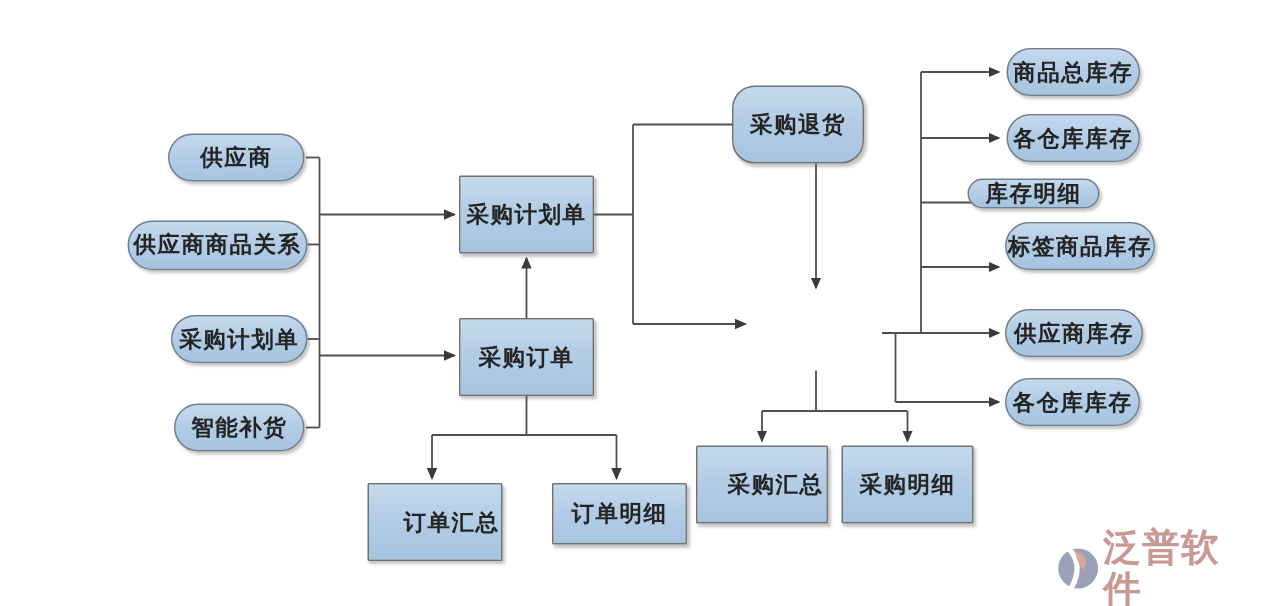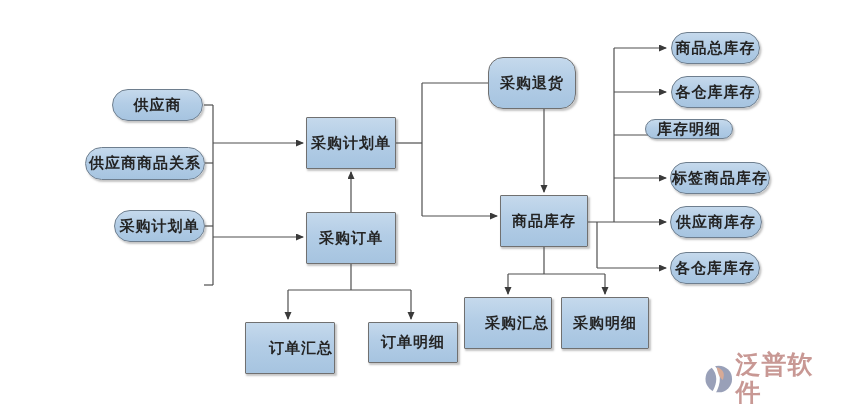--- a/index.html
+++ b/index.html
@@ -84,35 +84,35 @@
       <path d="M614,135 H666" marker-end="url(#arr)"></path>
       <path d="M614,178 H666" marker-end="url(#arr)"></path>
       <path d="M597,222 V268"></path>
       <path d="M597,268 H666" marker-end="url(#arr)"></path>
     </g>
   </svg>
 
   <div class="node pill" style="left:112px;top:89px;width:91px;height:32px;">供应商</div>
   <div class="node pill" style="left:85px;top:147px;width:120px;height:33px;">供应商商品关系</div>
   <div class="node pill" style="left:114px;top:210px;width:91px;height:32px;">采购计划单</div>
+  <div class="node pill" style="left:116px;top:269px;width:87px;height:32px;">智能补货</div>
 
   <div class="node rect" style="left:306px;top:117px;width:90px;height:52px;">采购计划单</div>
   <div class="node rect" style="left:306px;top:212px;width:90px;height:52px;">采购订单</div>
   <div class="node rect" style="left:488px;top:57px;width:88px;height:52px;border-radius:15px;">采购退货</div>
-  <div class="node rect" style="left:500px;top:195px;width:88px;height:52px;">商品库存</div>
 
   <div class="node rect" style="left:245px;top:322px;width:90px;height:52px;padding-left:22px;">订单汇总</div>
   <div class="node rect" style="left:368px;top:322px;width:90px;height:41px;">订单明细</div>
   <div class="node rect" style="left:464px;top:297px;width:88px;height:52px;padding-left:18px;">采购汇总</div>
   <div class="node rect" style="left:561px;top:297px;width:88px;height:52px;">采购明细</div>
 
   <div class="node pill" style="left:671px;top:32px;width:89px;height:32px;">商品总库存</div>
   <div class="node pill" style="left:671px;top:76px;width:89px;height:32px;">各仓库库存</div>
   <div class="node pill" style="left:645px;top:119px;width:88px;height:20px;">库存明细</div>
-  <div class="node pill" style="left:670px;top:162px;width:100px;height:32px;">标签商品库存</div>
+  <div class="node pill" style="left:670px;top:148px;width:100px;height:32px;">标签商品库存</div>
   <div class="node pill" style="left:670px;top:206px;width:92px;height:32px;text-align:center;">供应商库存</div>
   <div class="node pill" style="left:670px;top:252px;width:90px;height:32px;">各仓库库存</div>
 
   <div class="watermark">
     <div class="wm-row">
       <svg width="30" height="31" viewBox="0 0 30 31">
         <circle cx="15" cy="16" r="13.5" fill="#9199b3"></circle>
         <path d="M9,3 Q19,14 10,30" stroke="#ffffff" stroke-width="3.6" fill="none"></path>
         <path d="M13,4 Q23,7 19,17 Q14,13 13,4" fill="#d5a38e"></path>
       </svg>

